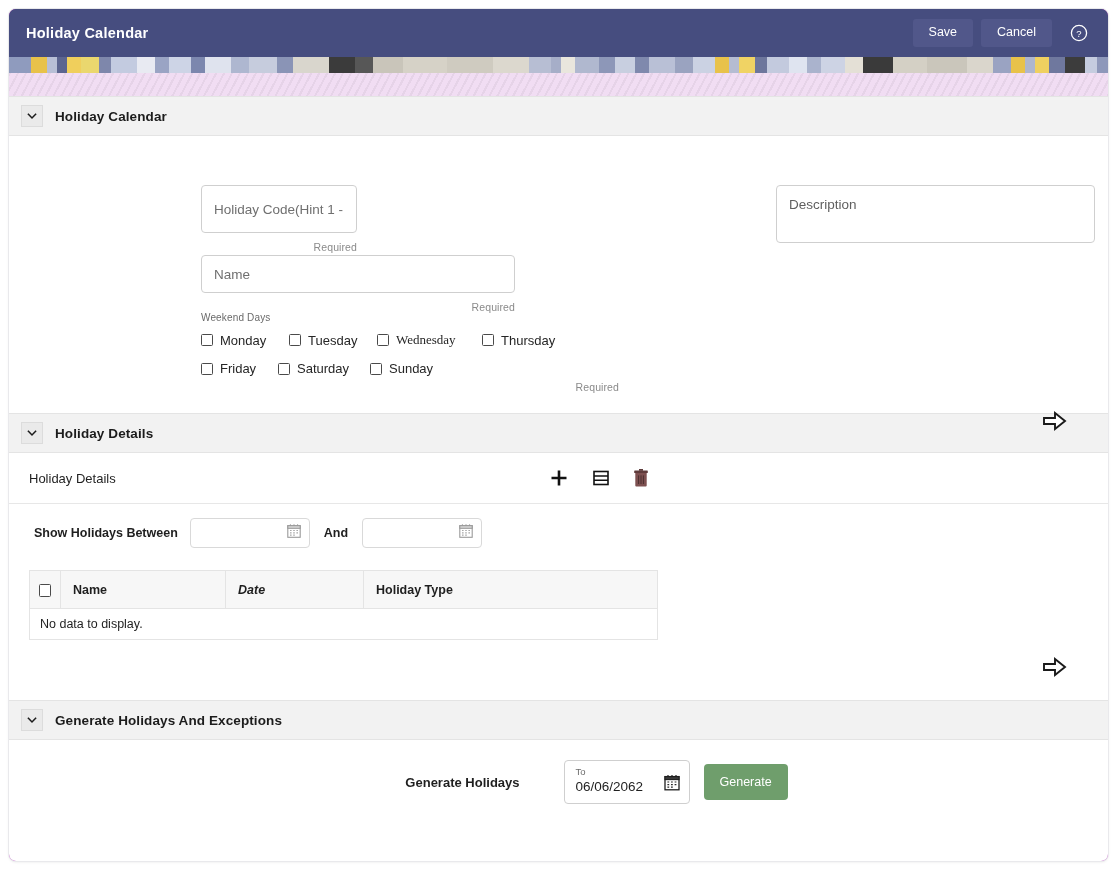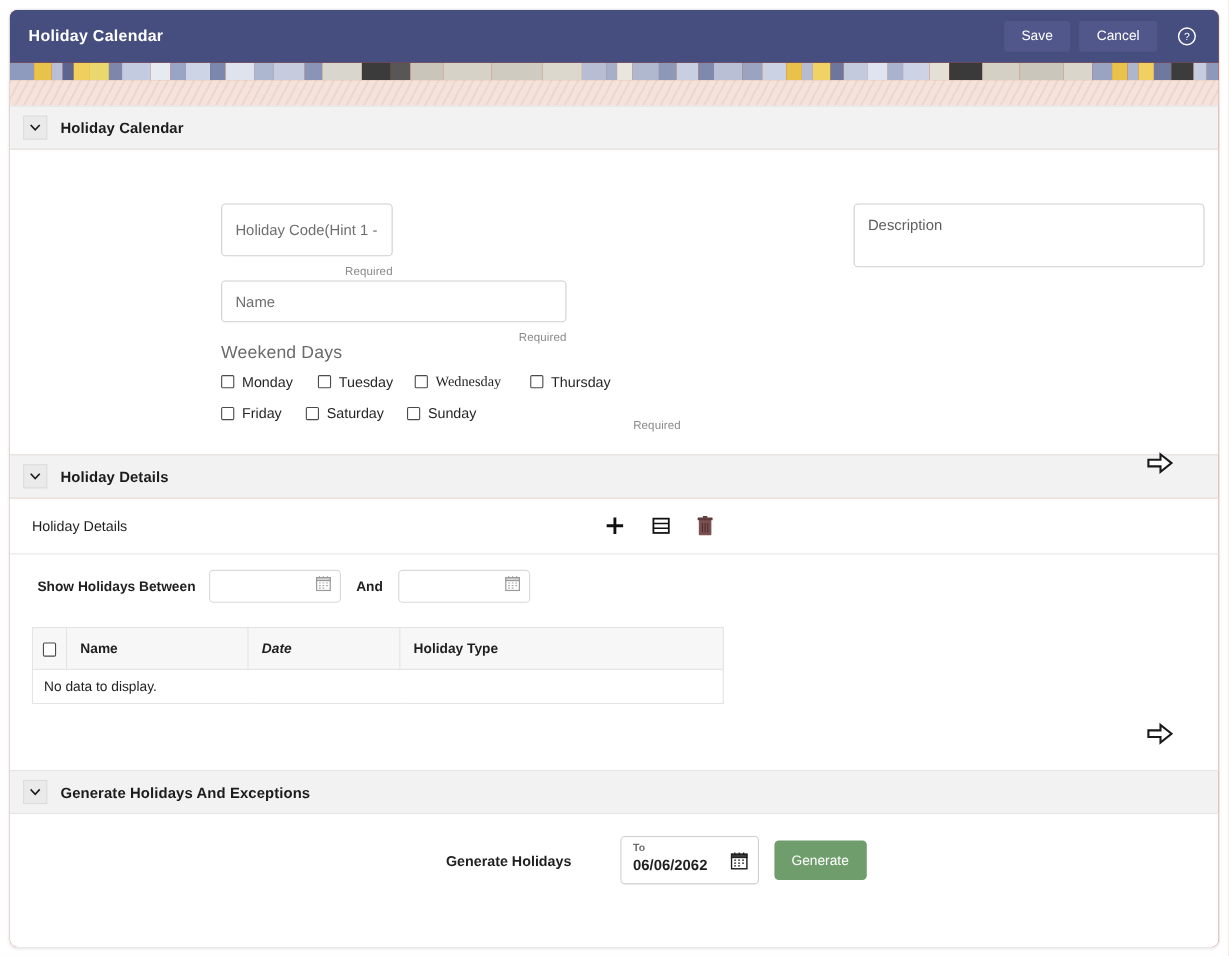--- a/index.html
+++ b/index.html
@@ -9,21 +9,21 @@
     font-family: "Liberation Sans", sans-serif;
     -webkit-font-smoothing: antialiased;
   }
   body { width: 1117px; height: 869px; overflow: hidden; position: relative; }
 
   
   .app-window {
     position: absolute;
     left: 9px; top: 9px;
     width: 1099px; height: 852px;
-    background: #c2410c;
+    background: #a21caf;
     border-radius: 7px;
     box-shadow: 0 0 0 1px #e9e9ec, 0 1px 3px rgba(0,0,0,0.10);
     overflow: hidden;
   }
 
   
   .topbar {
     position: relative;
     height: 48px;
     background: #464d7f;
@@ -137,21 +137,21 @@
   .req-note {
     font-size: 10.5px;
     color: #8a8a8a;
     text-align: right;
     margin-top: 8px;
     letter-spacing: .1px;
   }
 
   
   .cb-group-label {
-    font-size: 16px;
+    font-size: 10px;
     color: #6a6a6a;
     letter-spacing: .15px;
   }
   .cb-row { display: flex; align-items: center; }
   .cb-item {
     display: flex;
     align-items: center;
     gap: 7px;
     cursor: pointer;
   }
@@ -537,21 +537,21 @@
         </svg>
       </div>
       <div class="section-title">Generate Holidays And Exceptions</div>
     </div>
 
     <div class="section-body" style="height:146px;">
       <div class="gen-row">
         <div class="gen-label">Generate Holidays</div>
 
 
-        <div class="dt-field" style="width:126px;font-weight:bold;">
+        <div class="dt-field" style="width:126px;">
           <div class="dt-caption">To</div>
           <div class="dt-value">06/06/2062</div>
           <span class="cal-ic">
             <svg width="16" height="17" viewBox="0 0 16 17">
               <rect x="1" y="2.6" width="14" height="13.2" fill="#fff" stroke="#1f1f1f" stroke-width="1.3"></rect>
               <rect x="1" y="2.6" width="14" height="3" fill="#3a3a3a" stroke="#1f1f1f" stroke-width="1.1"></rect>
               <path d="M4 0.9 V2.8 M8 0.9 V2.8 M12 0.9 V2.8" stroke="#1f1f1f" stroke-width="1.2"></path>
               <path d="M3.4 8 h1.8 M7 8 h1.8 M10.6 8 h1.8 M3.4 10.6 h1.8 M7 10.6 h1.8 M10.6 10.6 h1.8 M3.4 13.2 h1.8 M7 13.2 h1.8" stroke="#2a2a2a" stroke-width="1.2"></path>
             </svg>
           </span>

